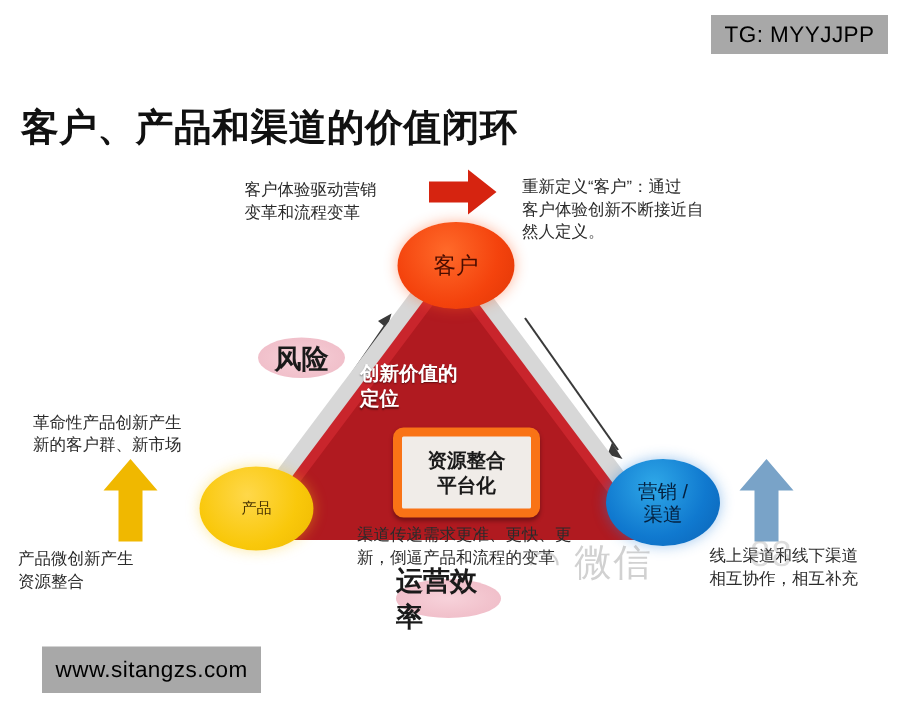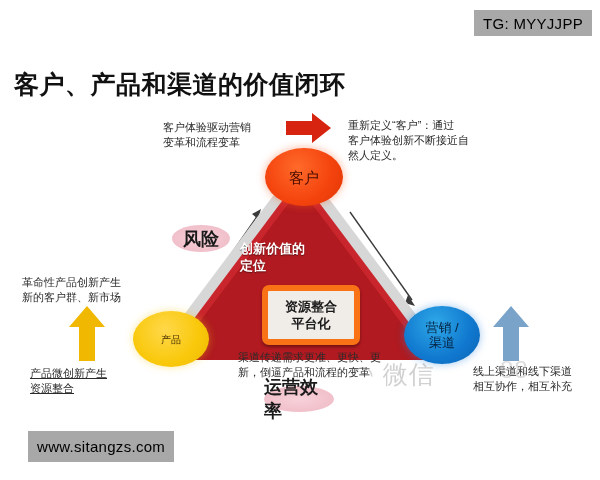--- a/index.html
+++ b/index.html
@@ -184,21 +184,21 @@
   .anno {
     position: absolute;
     font-size: 11px;
     line-height: 15px;
     color: #2b2b2b;
     white-space: nowrap;
   }
   #anno-tl { left: 163px; top: 120px; }
   #anno-tr { left: 348px; top: 118px; }
   #anno-l1 { left: 22px;  top: 275px; }
-  #anno-l2 { left: 30px;  top: 366px; text-decoration: underline; }
+  #anno-l2 { left: 12px;  top: 366px; }
   #anno-r1 { left: 460px; top: 273px; }
   #anno-r2 { left: 473px; top: 364px; }
   #anno-b  { left: 238px; top: 350px; font-size: 11px; }
 
   
   .arrow { position: absolute; }
 
   
   #connectors { position: absolute; left: 0; top: 0; width: 600px; height: 480px; }
 </style>

